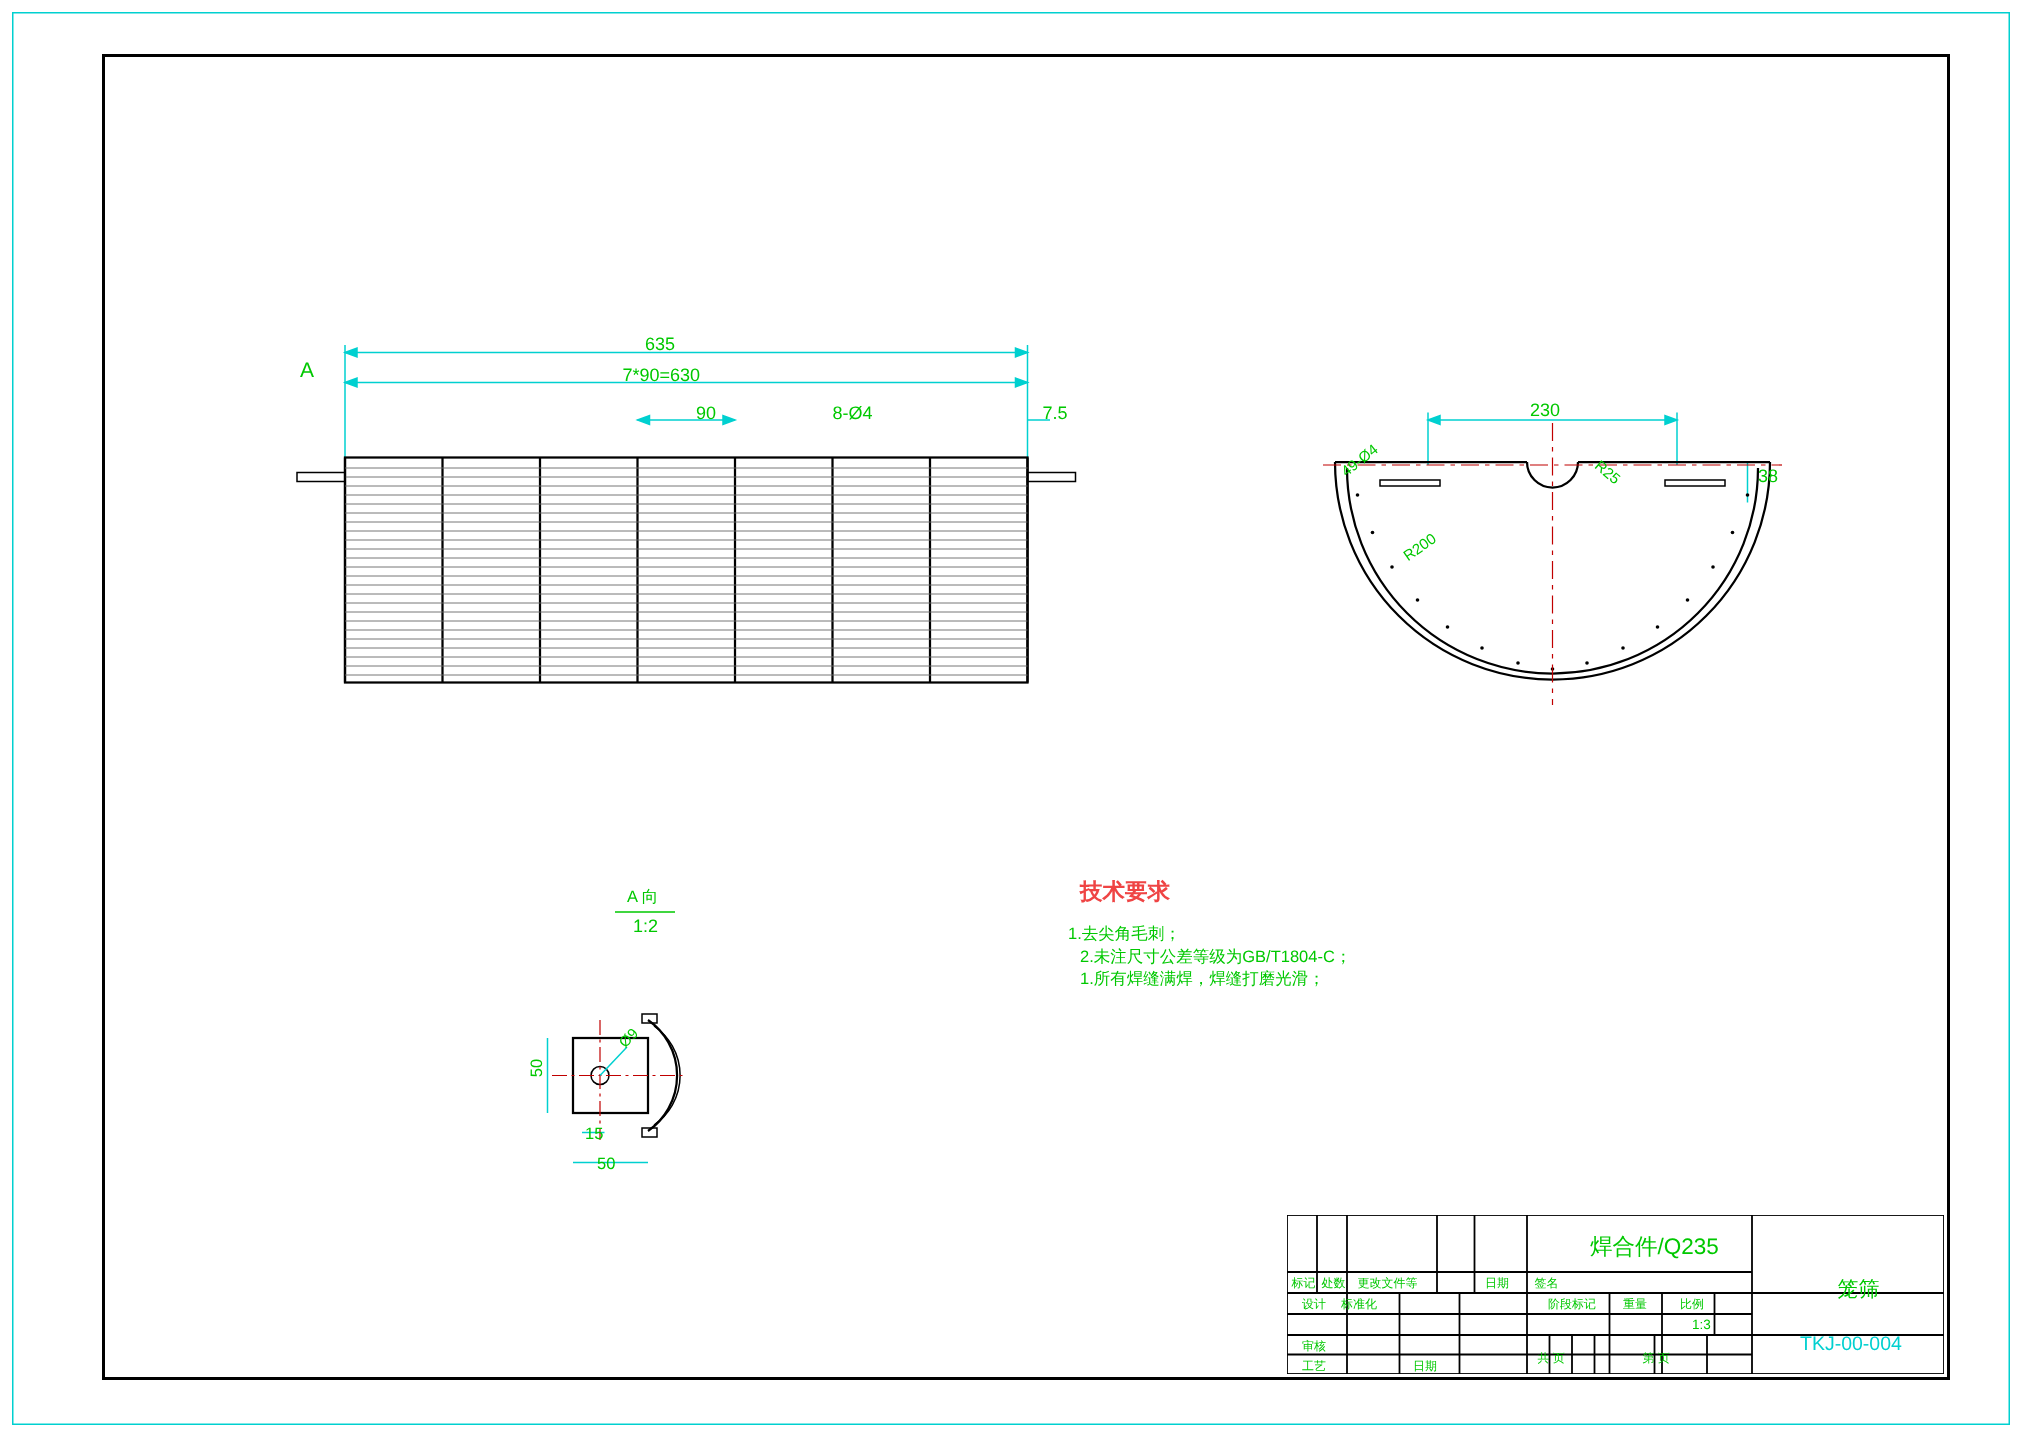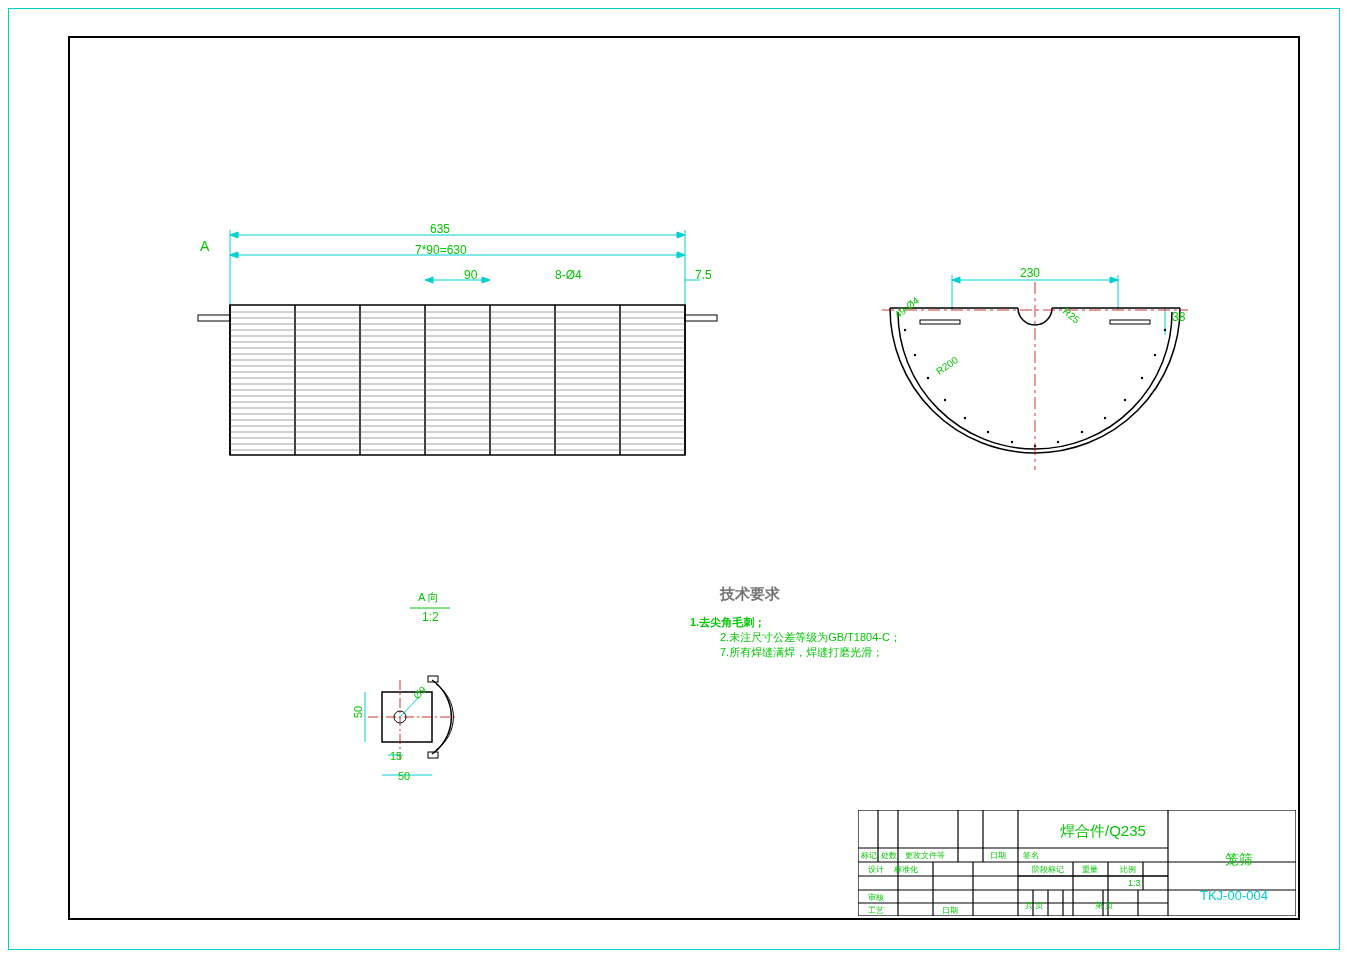--- a/index.html
+++ b/index.html
@@ -1,20 +1,20 @@
 <!DOCTYPE html>
 <html><head>
 <meta charset="utf-8">
 <style>
   body { margin:0; padding:0; background:#fff; font-family:Arial,sans-serif; }
   .canvas { position:relative; width:1346px; height:957px; background:#fff; }
   .frame-outer { position:absolute; border:1px solid #00d0d0; }
   .frame-inner { position:absolute; border:2px solid #000; }
   .dim { position:absolute; color:#00c800; font-size:12px; }
-  .note { position:absolute; color:#737373; font-size:12px; font-weight:bold; }
+  .note { position:absolute; color:#ef4444; font-size:12px; font-weight:bold; }
   .note2 { position:absolute; color:#00c800; font-size:11px; }
 </style>
 </head>
 <body>
 
 <div class="canvas">
 
   <div class="frame-outer" style="left:8px;top:8px;width:1330px;height:940px;"></div>
   <div class="frame-inner" style="left:68px;top:36px;width:1228px;height:880px;"></div>
 
@@ -165,23 +165,23 @@
 
     <line x1="50" y1="77" x2="68" y2="58" stroke="#00d0d0"></line>
   </svg>
 
   <div class="dim" style="left:413px;top:687px;transform:rotate(-45deg);font-size:10px;">Ø9</div>
   <div class="dim" style="left:352px;top:706px;transform:rotate(-90deg);font-size:11px;">50</div>
   <div class="dim" style="left:390px;top:750px;font-size:11px;">15</div>
   <div class="dim" style="left:398px;top:770px;font-size:11px;">50</div>
 
   <div class="note" style="left:720px;top:585px;font-size:15px;">技术要求</div>
-  <div class="note2" style="left:690px;top:615px;font-weight:bold;">1.去尖角毛刺；</div>
+  <div class="note2" style="left:712px;top:615px;">1.去尖角毛刺；</div>
   <div class="note2" style="left:720px;top:630px;">2.未注尺寸公差等级为GB/T1804-C；</div>
-  <div class="note2" style="left:720px;top:645px;">7.所有焊缝满焊，焊缝打磨光滑；</div>
+  <div class="note2" style="left:720px;top:645px;">1.所有焊缝满焊，焊缝打磨光滑；</div>
 
   <svg style="position:absolute;left:858px;top:810px;" width="438" height="106" viewBox="0 0 438 106">
     <g stroke="#000" stroke-width="1.2" fill="none">
       <rect x="0" y="0" width="438" height="106"></rect>
 
       <line x1="0" y1="38" x2="310" y2="38"></line>
       <line x1="0" y1="52" x2="438" y2="52"></line>
       <line x1="0" y1="66" x2="310" y2="66"></line>
       <line x1="0" y1="80" x2="438" y2="80"></line>
       <line x1="0" y1="93" x2="310" y2="93"></line>

